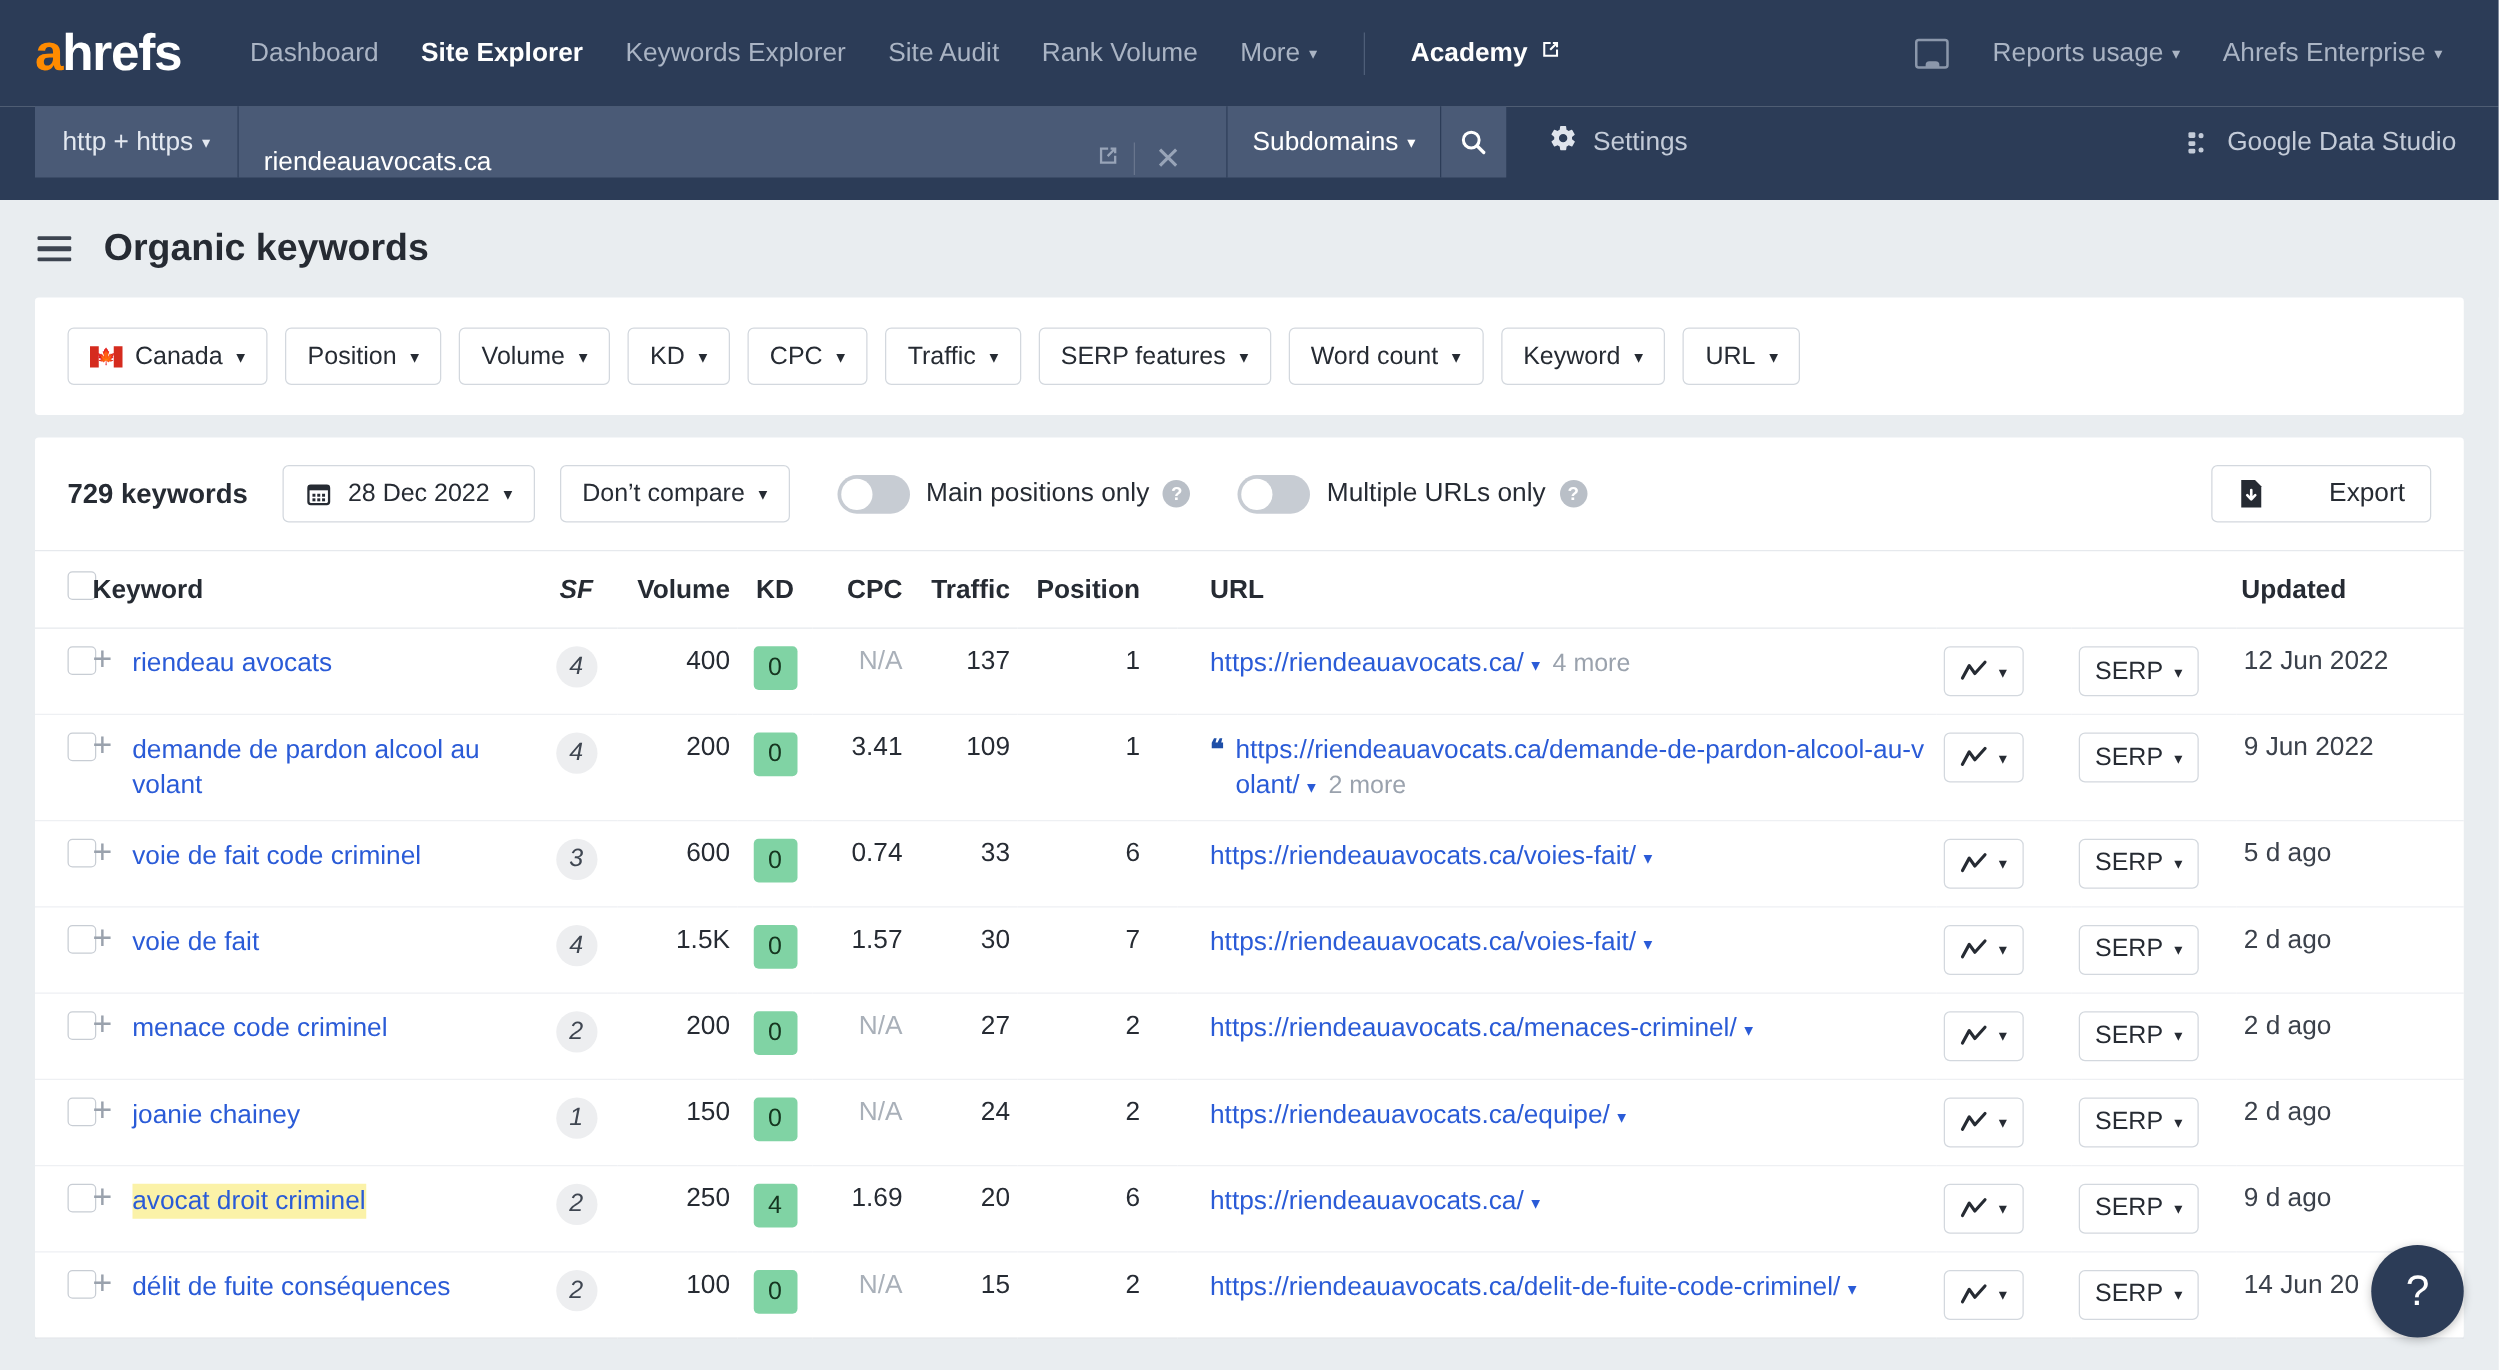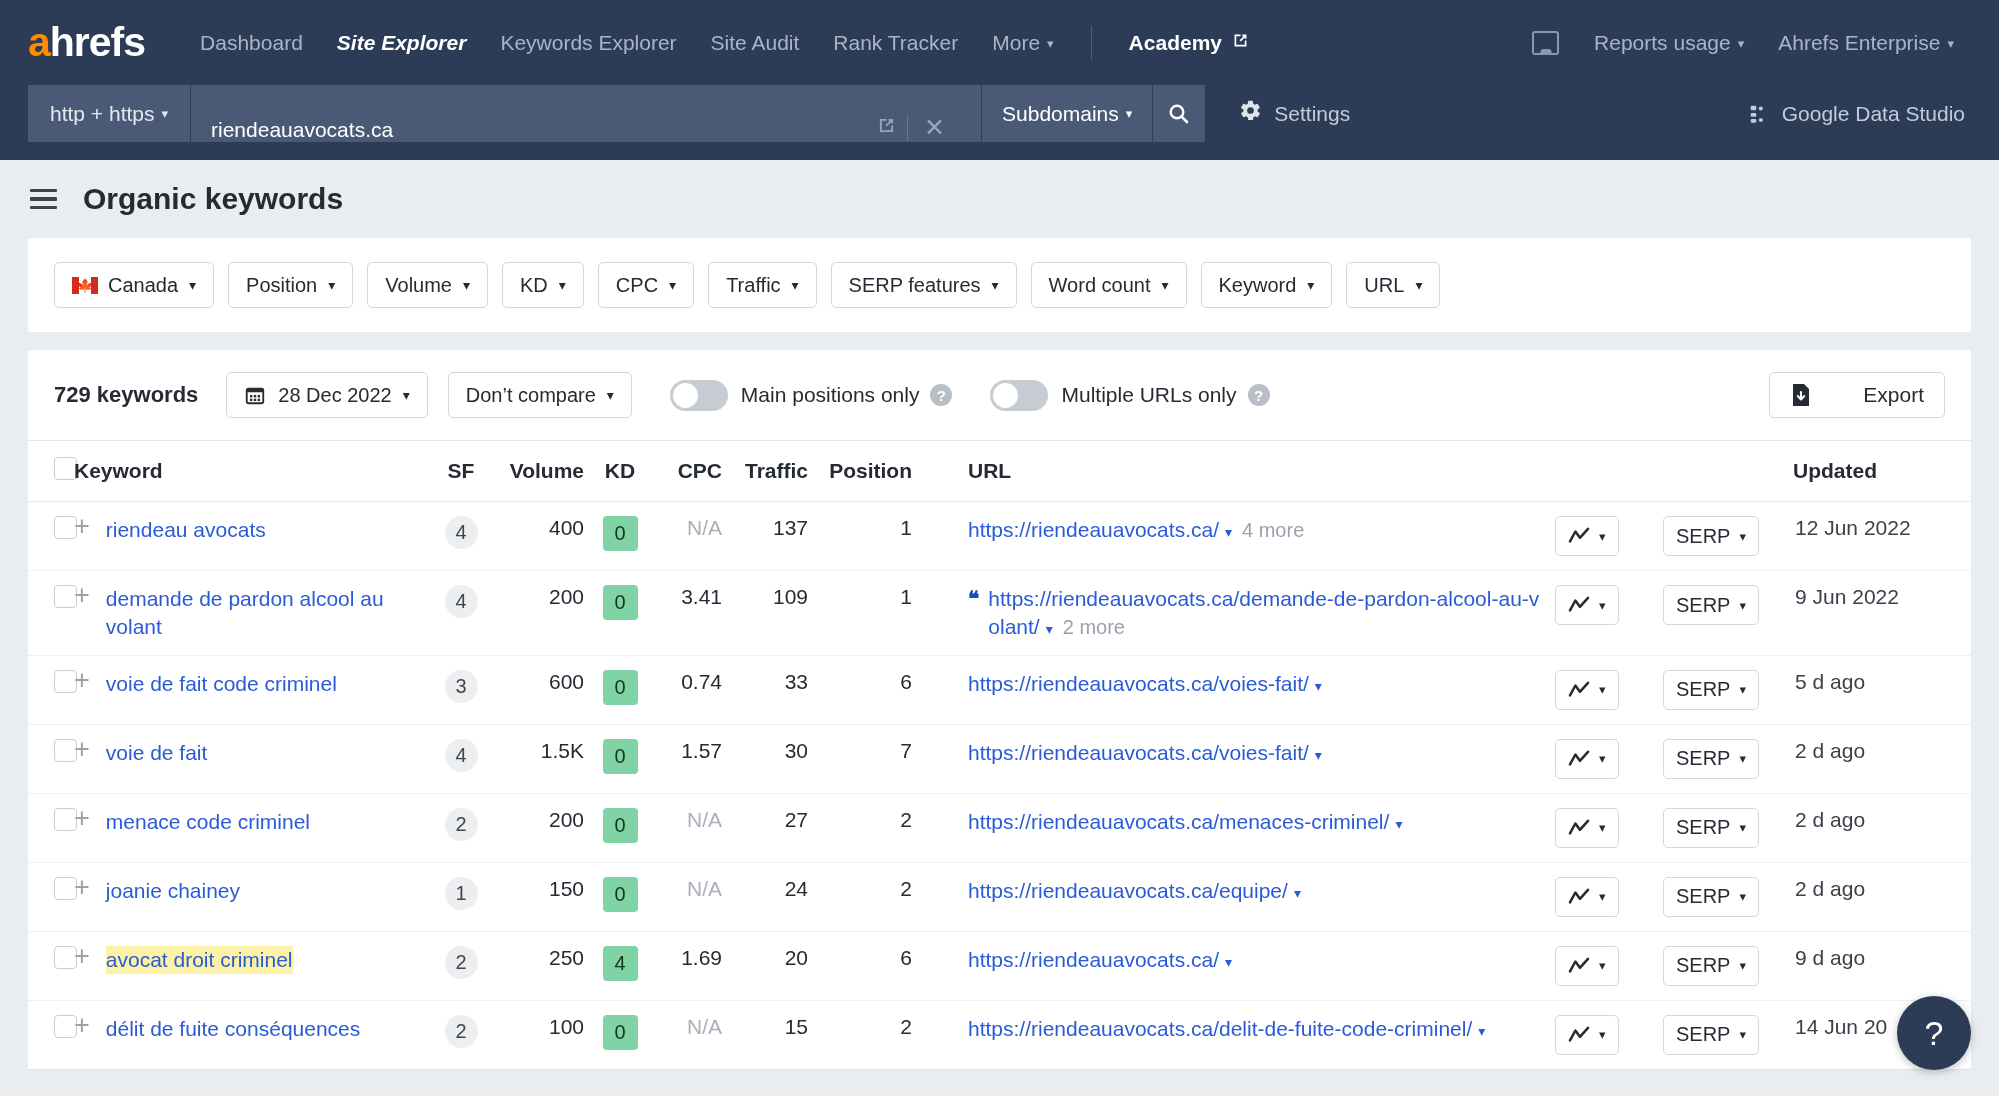--- a/index.html
+++ b/index.html
@@ -18,21 +18,21 @@
     display:flex; align-items:center; padding:0 28px;
     position:relative;
   }
   .logo { display:flex; align-items:baseline; font-size:41px; font-weight:bold; letter-spacing:-1px; margin-right:38px; }
   .logo .a { color:#ff8b00; }
   .logo .rest { color:#ffffff; }
   .navlinks { display:flex; align-items:center; gap:0; }
   .navlink {
     color:#aab4c4; font-size:21px; padding:0 17px; cursor:pointer; white-space:nowrap;
   }
-  .navlink.active { color:#ffffff; font-weight:bold;font-style:italic; }
+  .navlink.active { color:#ffffff; font-weight:bold; }
   .navlink.bold { color:#ffffff; font-weight:bold; }
   .caret { display:inline-block; font-size:13px; margin-left:7px; vertical-align:middle; }
   .nav-sep { width:1px; height:34px; background:#4e5e78; margin:0 20px; }
   .nav-right { margin-left:auto; display:flex; align-items:center; gap:0; }
   .screen-icon {
     width:27px; height:24px; border:2.5px solid #8b97ab; border-radius:3px;
     position:relative; margin-right:18px;
   }
   .screen-icon:after {
     content:""; position:absolute; left:50%; bottom:-1px; transform:translateX(-50%);
@@ -147,21 +147,21 @@
     font-size:21px; font-weight:bold; color:#262b33; text-align:left;
     padding:16px 6px; border-bottom:1px solid #e6e9ed; white-space:nowrap;
   }
   td {
     font-size:21px; color:#262b33; padding:14px 6px; vertical-align:top;
     border-bottom:1px solid #eef0f3;
   }
   tr:last-child td { border-bottom:1px solid #dfe3e8; }
   .c-chk { width:40px; padding-left:26px !important; }
   .c-kw  { width:360px; }
-  .c-sf  { width:66px; text-align:center; }
+  .c-sf  { width:66px; text-align:center;font-style:italic; }
   .c-vol { width:96px; text-align:right; }
   .c-kd  { width:60px; text-align:center; }
   .c-cpc { width:78px; text-align:right; }
   .c-tr  { width:86px; text-align:right; }
   .c-pos { width:128px; text-align:right; }
   .c-url { width:auto; padding-left:26px !important; }
   .c-act { width:108px; }
   .c-serp{ width:132px; }
   .c-upd { width:182px; }
 
@@ -220,21 +220,21 @@
   <div class="topnav">
     <div class="logo">
       <span class="a">a</span>
         <span class="rest">hrefs</span>
     </div>
     <div class="navlinks">
       <div class="navlink"><span>Dashboard</span></div>
       <div class="navlink active"><span>Site Explorer</span></div>
       <div class="navlink"><span>Keywords Explorer</span></div>
       <div class="navlink"><span>Site Audit</span></div>
-      <div class="navlink"><span>Rank Tracker</span></div>
+      <div class="navlink"><span>Rank Volume</span></div>
       <div class="navlink"><span>More</span><span class="caret">▾</span></div>
       <div class="nav-sep"></div>
       <div class="navlink bold"><span>Academy</span><span class="extlink">
         <svg width="19" height="19" viewBox="0 0 16 16">
               <path d="M3 3h5v1.4H4.4v7.2h7.2V8H13v5H3V3z" fill="#fff"></path>
               <path d="M9.5 3H13v3.5h-1.4V5.4L8.2 8.8 7.2 7.8l3.4-3.4H9.5V3z" fill="#fff"></path>
             </svg>
       </span></div>
     </div>
     <div class="nav-right">

